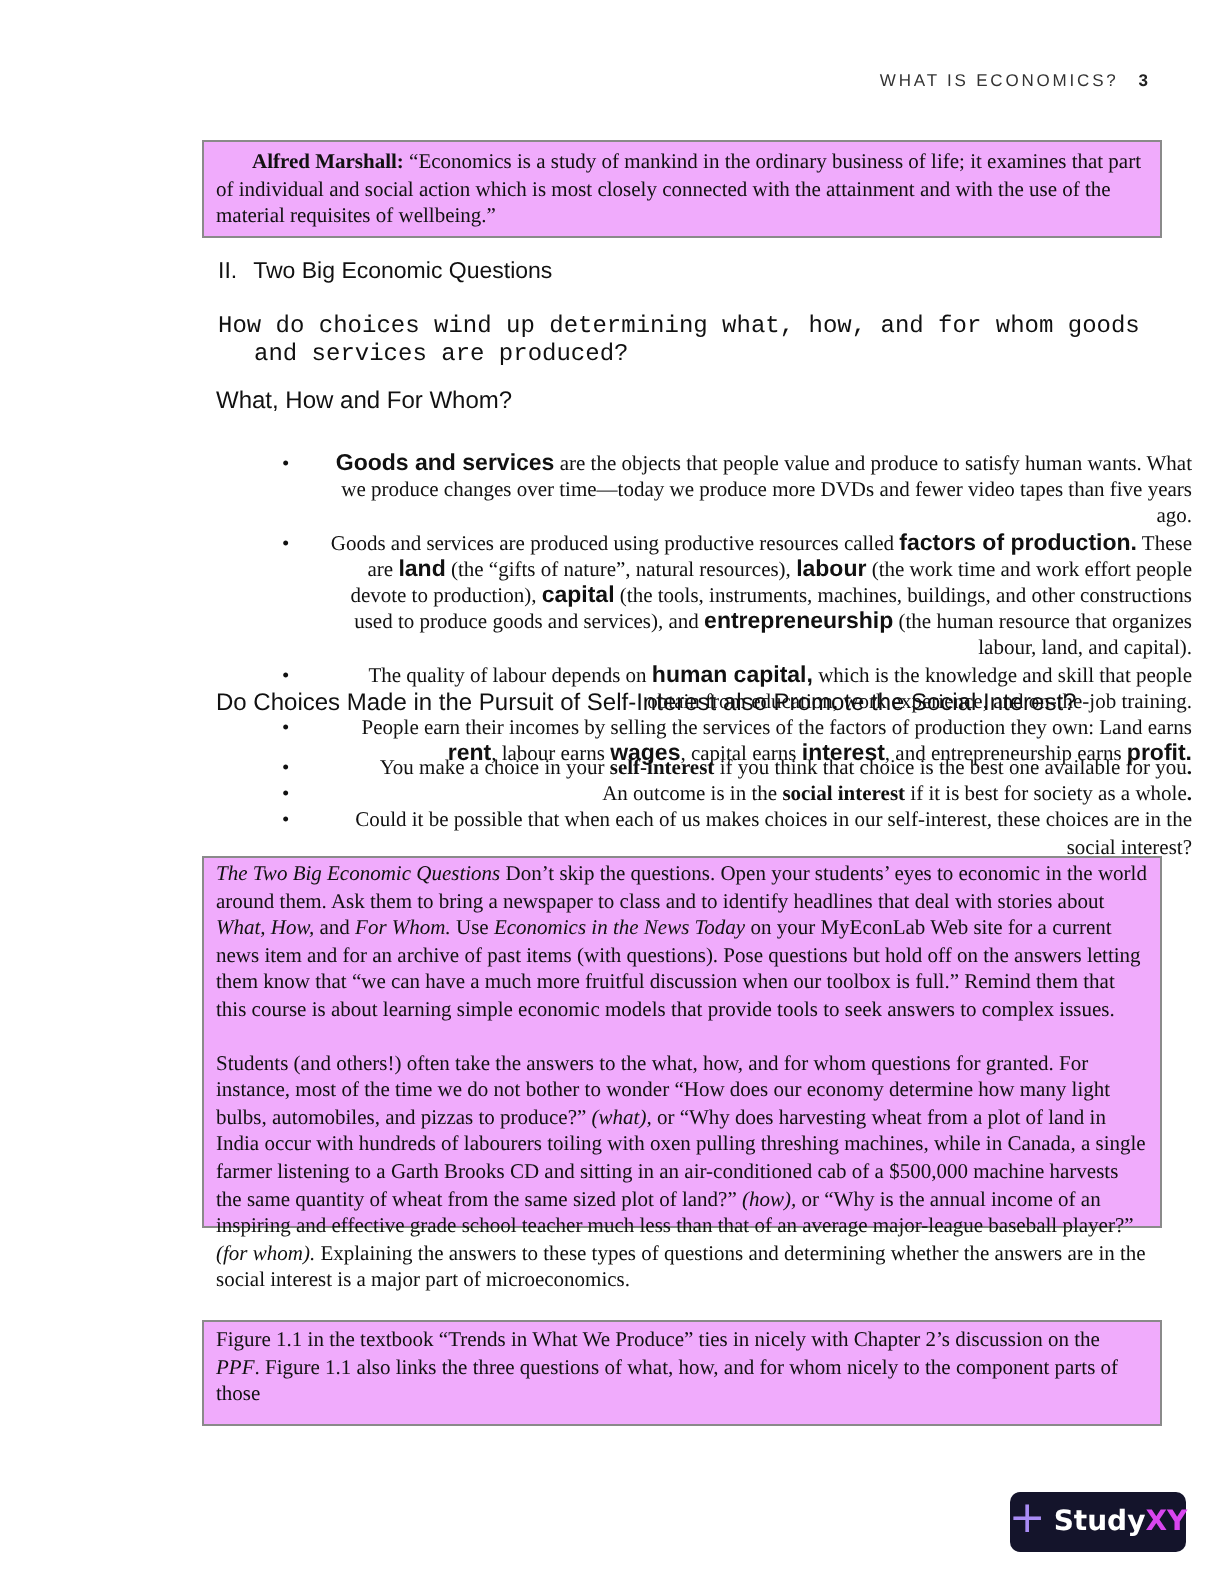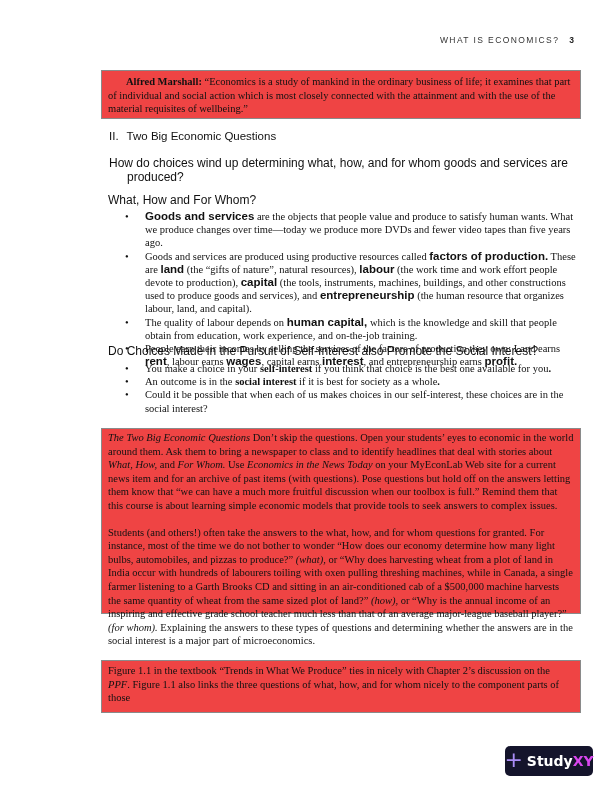--- a/index.html
+++ b/index.html
@@ -6,46 +6,46 @@
   body {
     width: 612px; height: 792px; background: #ffffff; position: relative; overflow: hidden;
     font-family: "Liberation Serif", serif; color: #111;
   }
   .running-head {
     position: absolute; top: 35px; right: 38px;
     font-family: "Liberation Sans", sans-serif; font-size: 8.5px; letter-spacing: 1.4px; color: #333;
   }
   .running-head .pg { font-weight: bold; margin-left: 10px; letter-spacing: 0; color: #222; }
   .box {
-    position: absolute; left: 101px; width: 480px; background: #ef4444;
+    position: absolute; left: 101px; width: 480px; background: #f0abfc;
     border: 1.5px solid #8a8a8a; box-sizing: border-box;
     font-size: 10.5px; line-height: 13.6px; padding: 4px 6px;
   }
   .box.quote { top: 70px; height: 49px; }
   .box.quote .qname { font-weight: bold; padding-left: 18px; }
   .box.notes { top: 428px; height: 186px; padding-top: 2px; }
   .box.notes p { margin: 0 0 13px 0; }
   .box.fig { top: 660px; height: 53px; padding-top: 3px; }
   .h2 {
     position: absolute; left: 109px; top: 130px; font-family: "Liberation Sans", sans-serif;
     font-weight: normal; font-size: 11.5px;
   }
   .h2 .num { margin-right: 8px; }
   .q1 {
-    position: absolute; left: 109px; top: 157px; width: 460px; font-family: Liberation Sans, sans-serif;
+    position: absolute; left: 109px; top: 157px; width: 460px; font-family: Liberation Mono, monospace;
     font-size: 12px; line-height: 13.5px; padding-left: 18px; text-indent: -18px;
   }
   .h3 {
     position: absolute; left: 108px; font-family: "Liberation Sans", sans-serif; font-size: 12px;
   }
   .h3.a { top: 193px; }
   .h3.b { top: 344px; }
   ul.bul {
-    position: absolute; left: 125px; width: 455px; margin: 0; padding: 0; list-style: none;
-    font-size: 10.5px; line-height: 13.2px;
+    position: absolute; left: 125px; width: 455px; margin: 16px; padding: 0; list-style: none;
+    font-size: 10.5px; line-height: 13.2px; text-align: right;
   }
   ul.bul.a { top: 210px; }
   ul.bul.b { top: 362px; }
   ul.bul li { position: relative; padding-left: 20px; }
   ul.bul li::before { content: "•"; position: absolute; left: 0; top: 0; }
   .kw { font-family: "Liberation Sans", sans-serif; font-weight: bold; }
   .kw.lg { font-size: 11.5px; }
   .badge {
     position: absolute; left: 505px; top: 746px; width: 88px; height: 30px; border-radius: 5px;
     background: #14142b; display: flex; align-items: center; justify-content: center; gap: 4px;

